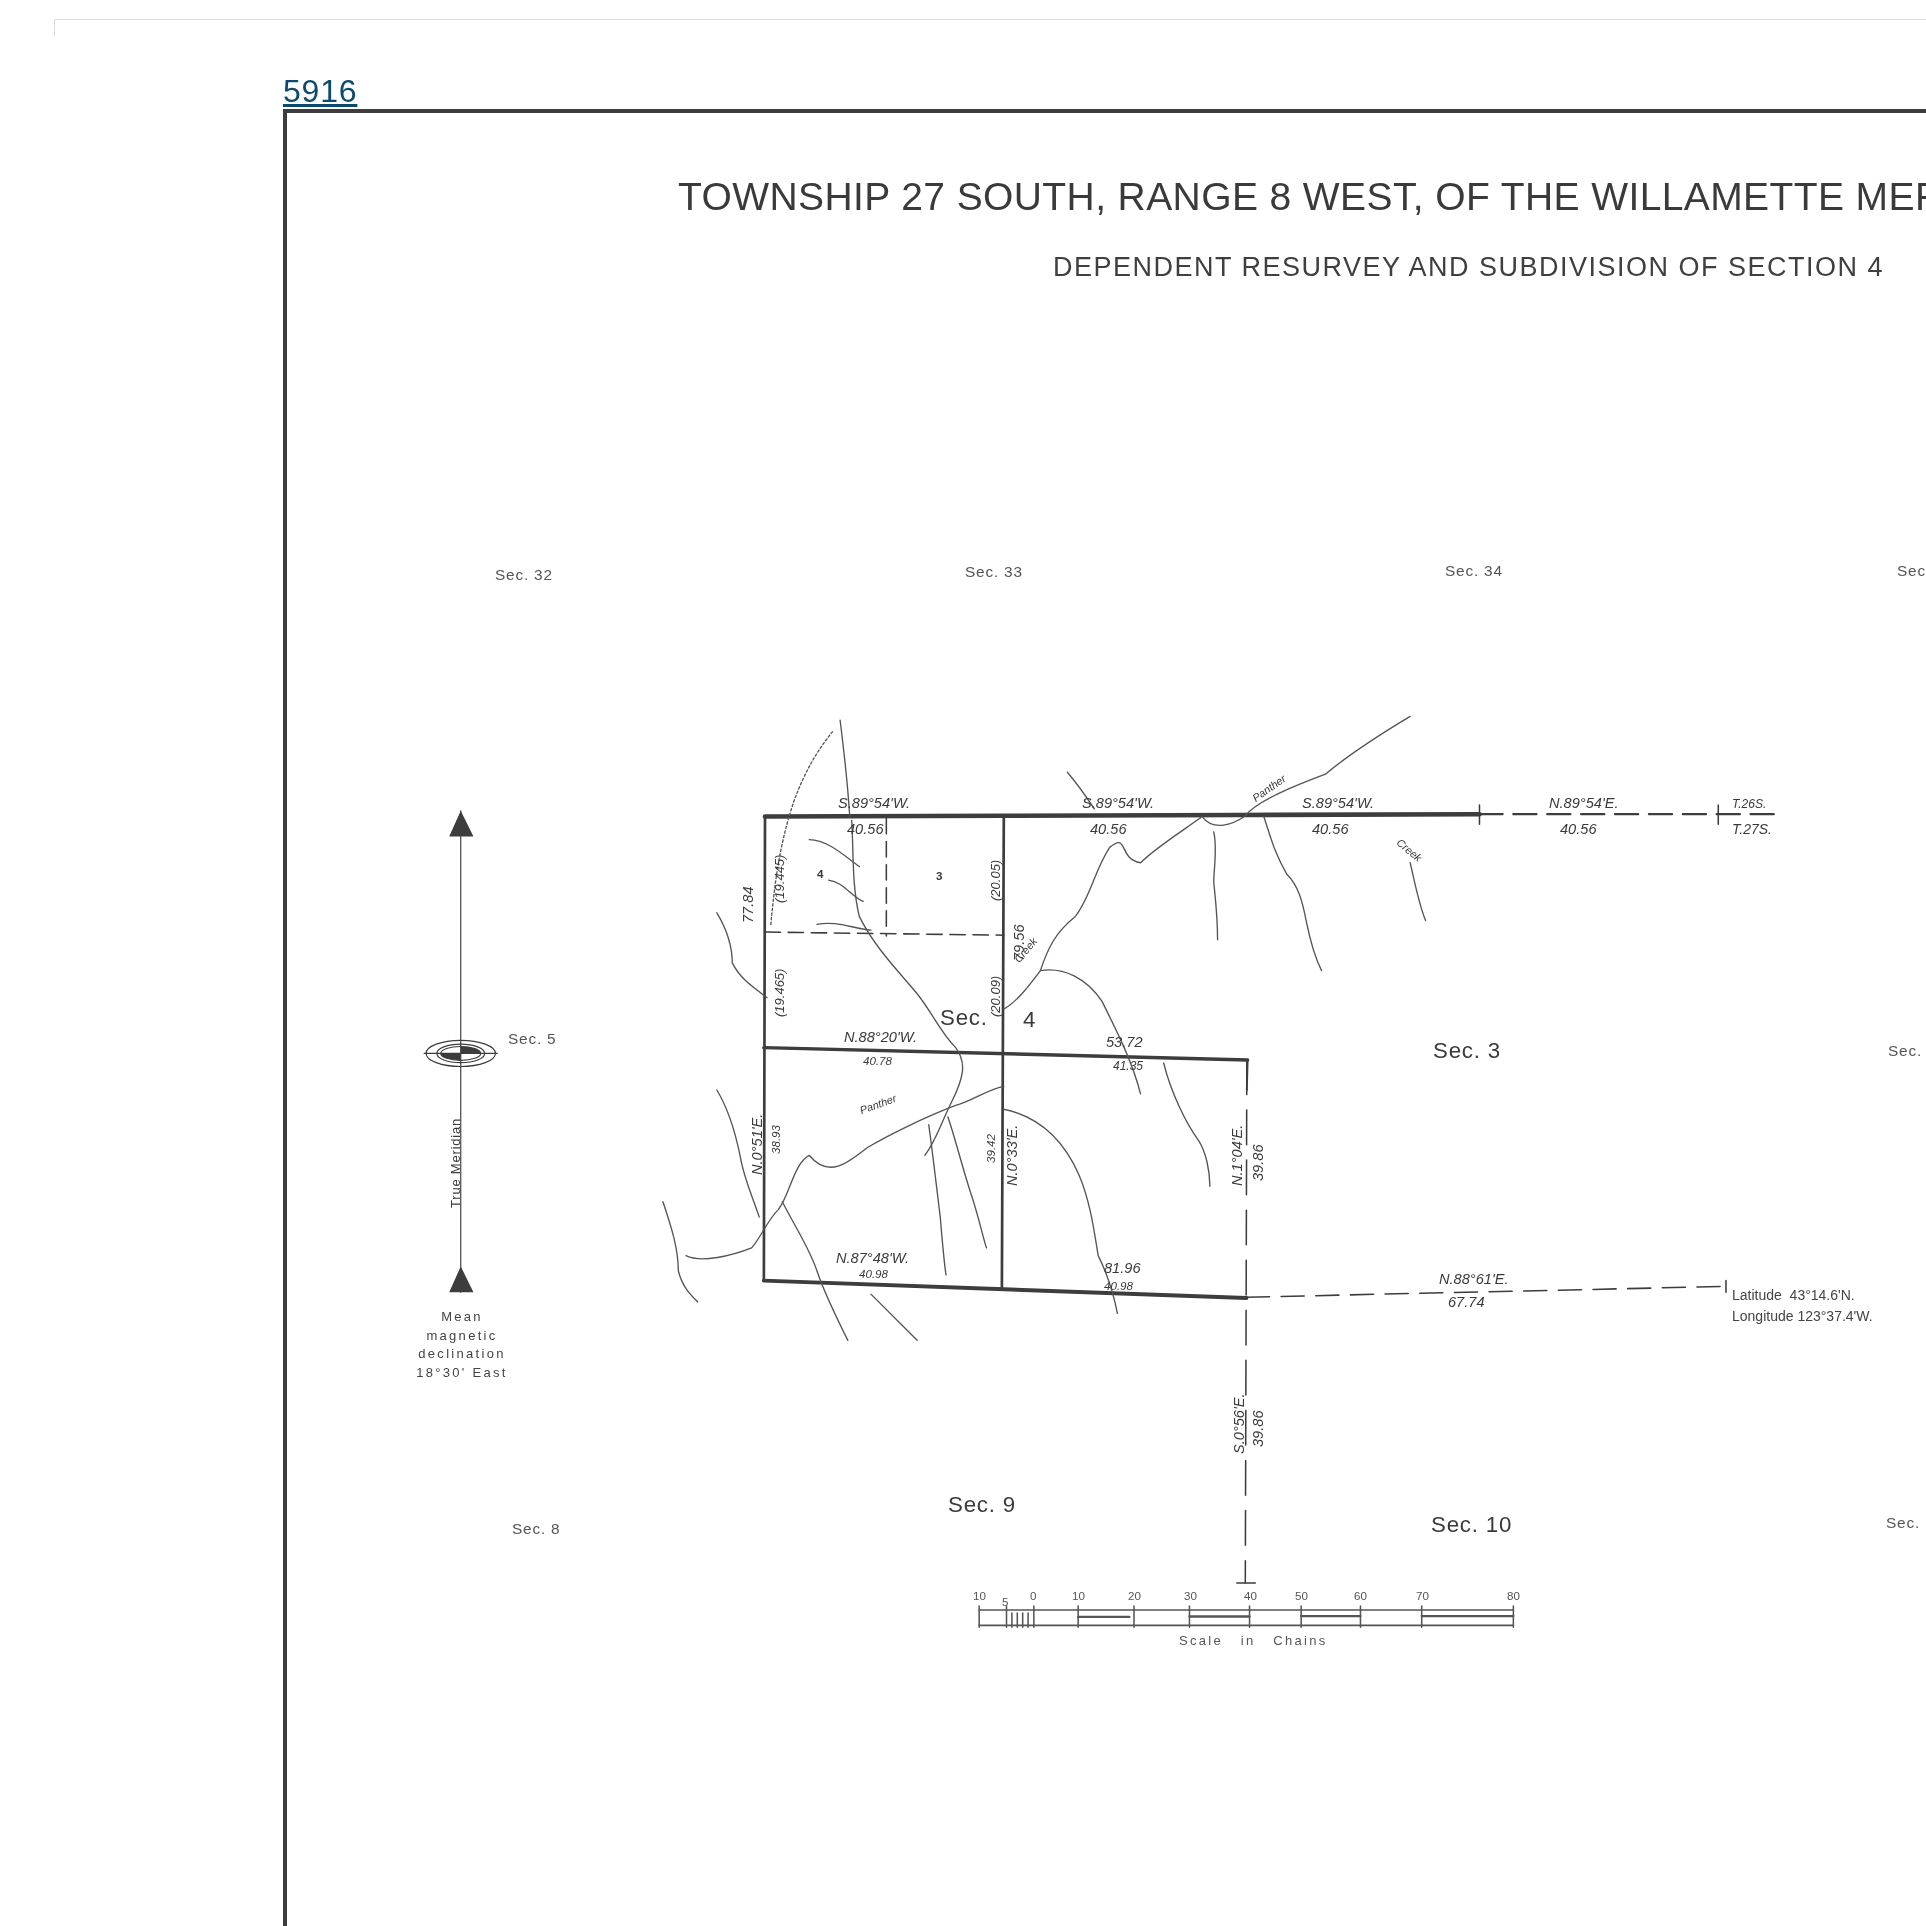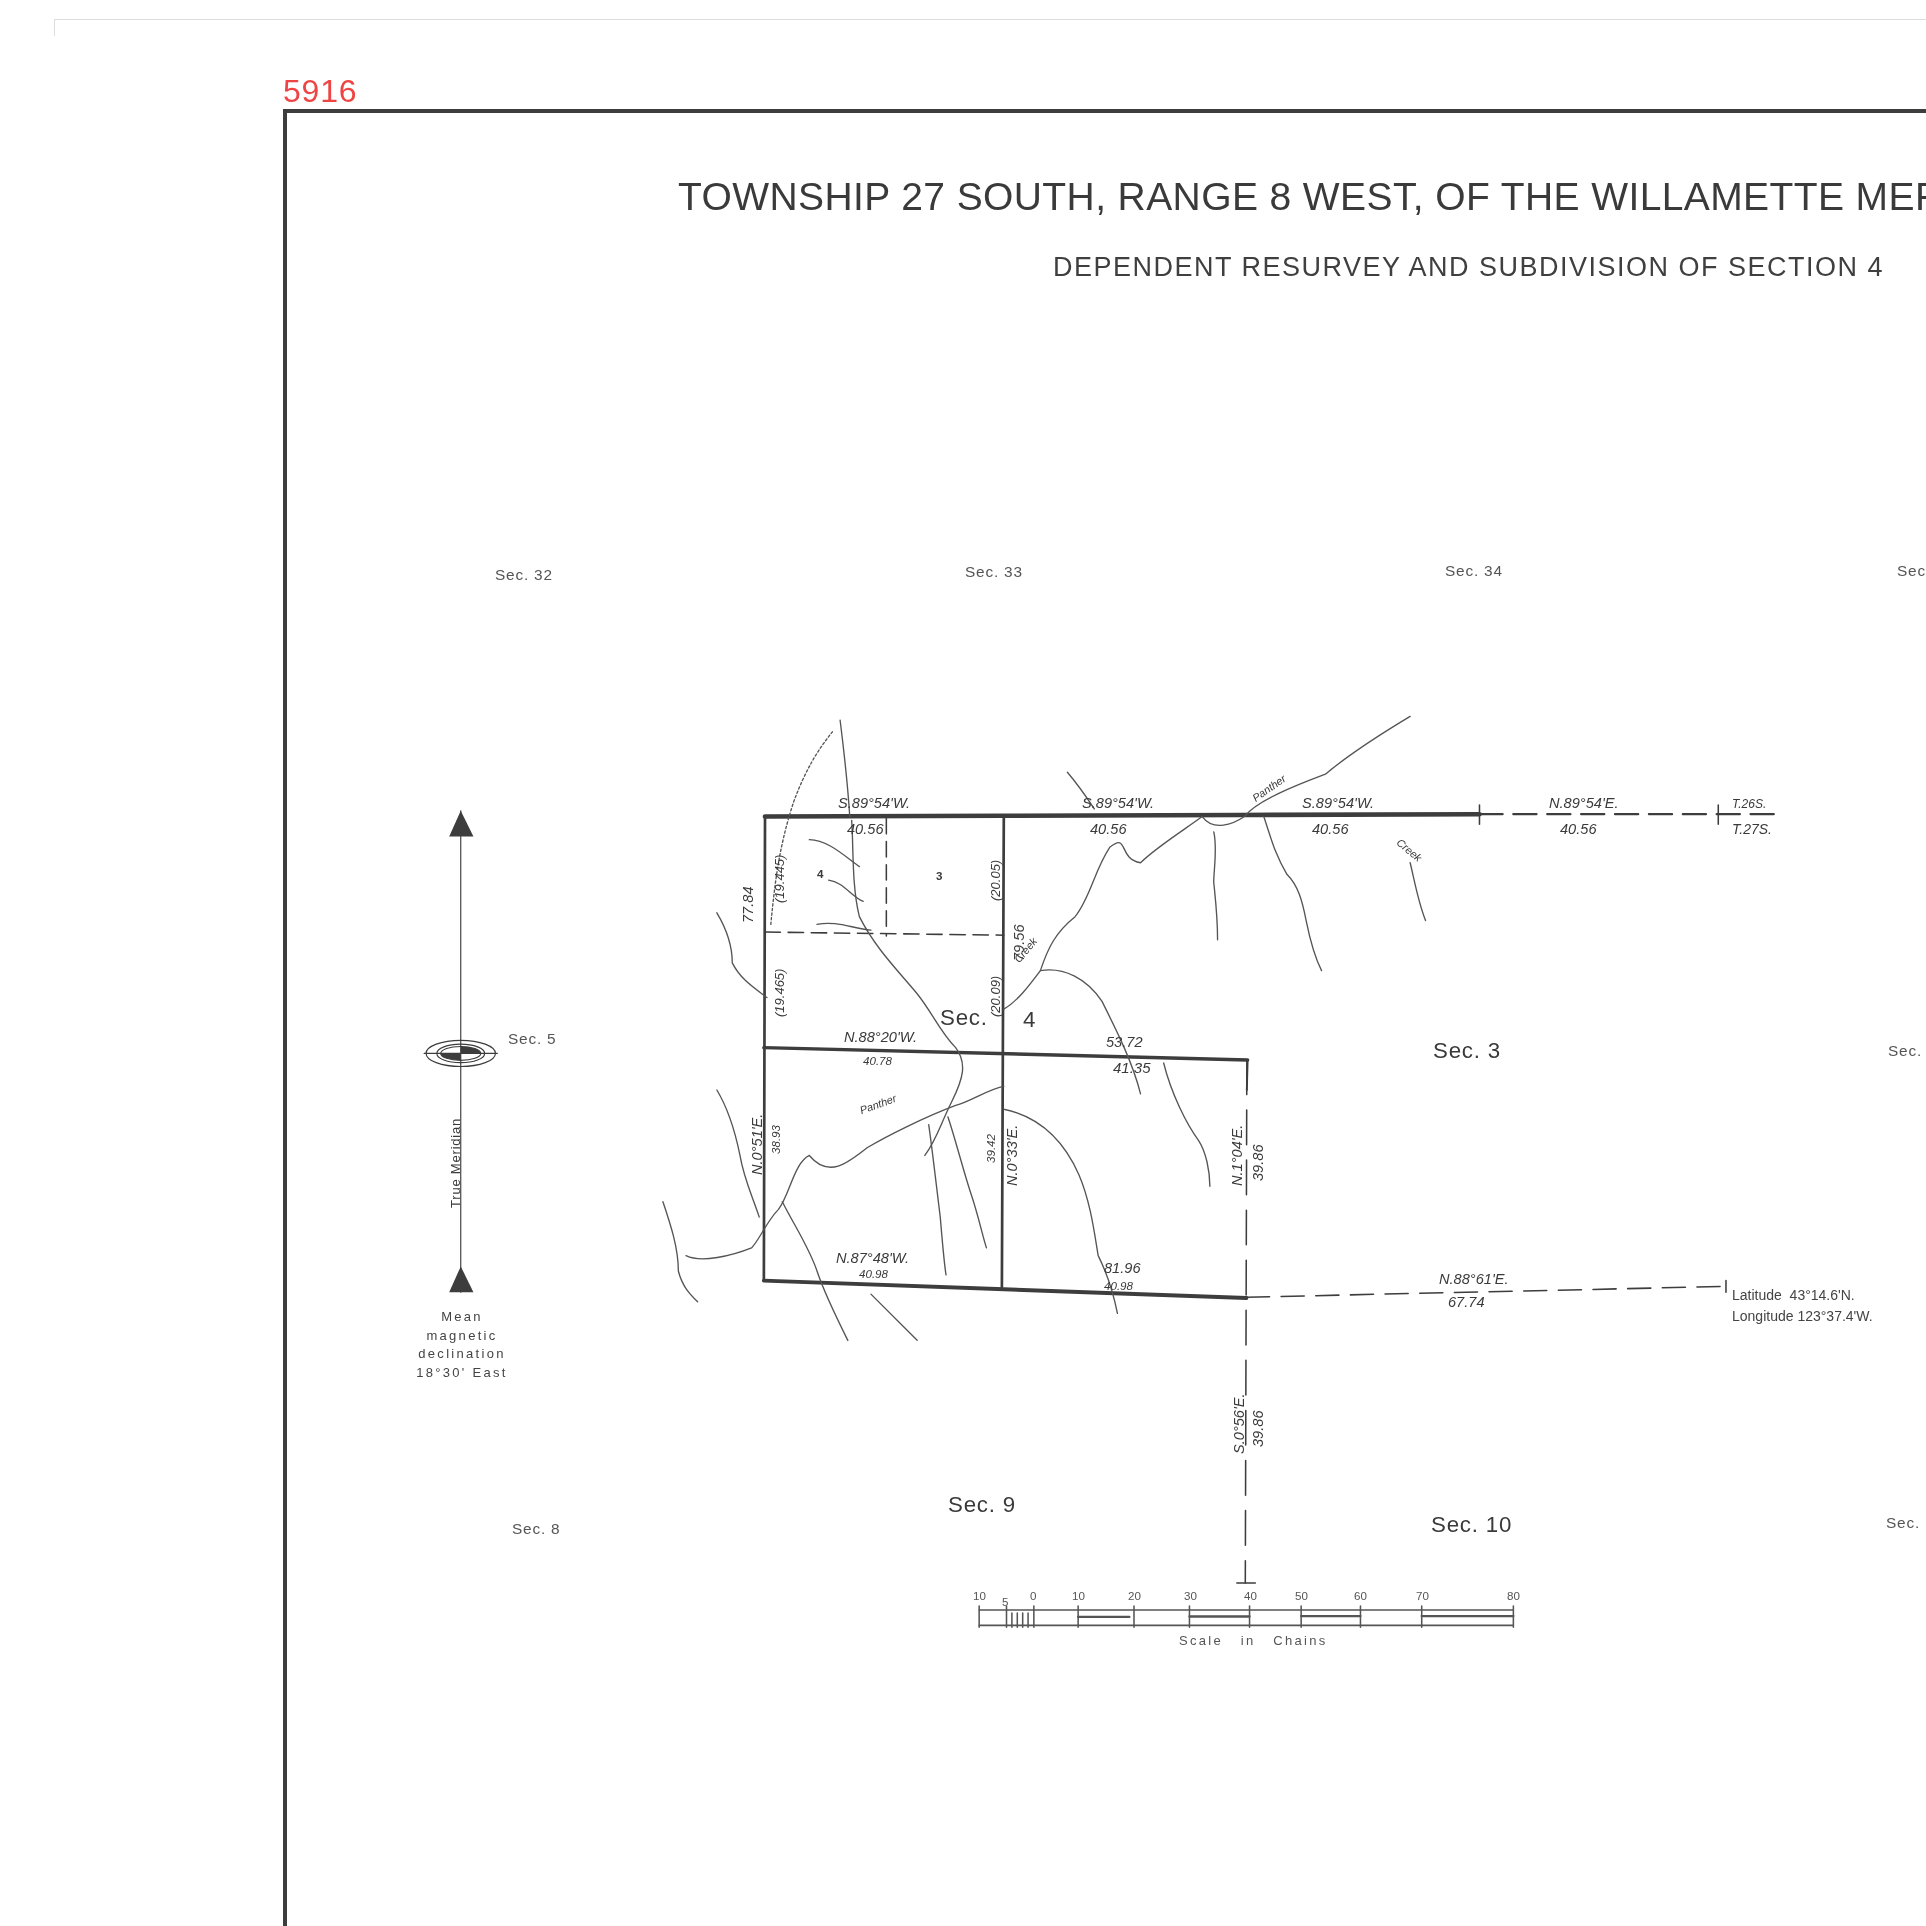--- a/index.html
+++ b/index.html
@@ -1,19 +1,19 @@
 <!DOCTYPE html>
 <html style="font-size:6.2px"><head>
 <meta charset="utf-8">
 <style>
   html, body { margin: 0; padding: 0; background: #ffffff; }
   body { width: 2937px; height: 2138px; position: relative; overflow: hidden; font-family: "Liberation Sans", sans-serif; color: #3a3a3a; }
   .abs { position: absolute; white-space: nowrap; }
   .frame { position: absolute; left: 283px; top: 109px; width: 2309px; height: 1924px; border: 4.6px solid #3d3d3d; box-sizing: border-box; }
-  .sheet-id { font-size: 32px; color: #ef4444; letter-spacing: 0.8px; }
+  .sheet-id { font-size: 32px; color: #0c4a6e; letter-spacing: 0.8px; text-decoration: underline; }
   .title { font-size: 39px; color: #3a3a3a; left: 0; width: 2937px; text-align: center; letter-spacing: 0.4px; }
   .subtitle { font-size: 27px; color: #3f3f3f; left: 0; width: 2937px; text-align: center; letter-spacing: 1.5px; }
   .sec-sm { font-size: 15.4px; color: #555; letter-spacing: 0.8px; }
   .sec-lg { font-size: 22.3px; color: #3a3a3a; letter-spacing: 0.8px; }
   .declination { font-size: 13px; letter-spacing: 2.3px; color: #444; text-align: center; line-height: 18.5px; }
   .scale-label { font-size: 13px; letter-spacing: 2.3px; color: #555; }
   .scale-tick { font-size: 11.6px; color: #555; }
   .latlon { font-size: 14px; color: #444; line-height: 21.6px; }
   svg.plat { position: absolute; left: 0; top: 0; }
   .edge { position: absolute; background: #ddd; }
@@ -143,21 +143,21 @@
 <div class="abs" style="left:740px; top:923px; font-size:14.6px; font-style:italic; transform:rotate(-90deg); transform-origin:left top;">77.84</div>
 <div class="abs" style="left:772px; top:903px; font-size:13px; font-style:italic; transform:rotate(-90deg); transform-origin:left top;">(19.445)</div>
 <div class="abs" style="left:772px; top:1017px; font-size:13px; font-style:italic; transform:rotate(-90deg); transform-origin:left top;">(19.465)</div>
 <div class="abs" style="left:988px; top:901px; font-size:13px; font-style:italic; transform:rotate(-90deg); transform-origin:left top;">(20.05)</div>
 <div class="abs" style="left:1011px; top:961px; font-size:14.6px; font-style:italic; transform:rotate(-90deg); transform-origin:left top;">79.56</div>
 <div class="abs" style="left:988px; top:1017px; font-size:13px; font-style:italic; transform:rotate(-90deg); transform-origin:left top;">(20.09)</div>
 
 <div class="abs" style="left:844px; top:1029px; font-size:14.6px; font-style:italic;">N.88°20'W.</div>
 <div class="abs" style="left:863px; top:1054px; font-size:11.6px; font-style:italic;">40.78</div>
 <div class="abs" style="left:1106px; top:1034px; font-size:14.6px; font-style:italic;">53.72</div>
-<div class="abs" style="left:1113px; top:1059px; font-size:15px; font-style:italic;">41.35</div>
+<div class="abs" style="left:1113px; top:1059px; font-size:12px; font-style:italic;">41.35</div>
 
 <div class="abs" style="left:749px; top:1175px; font-size:14.6px; font-style:italic; transform:rotate(-90deg); transform-origin:left top;">N.0°51'E.</div>
 <div class="abs" style="left:769px; top:1154px; font-size:11.6px; font-style:italic; transform:rotate(-90deg); transform-origin:left top;">38.93</div>
 <div class="abs" style="left:984px; top:1163px; font-size:11.6px; font-style:italic; transform:rotate(-90deg); transform-origin:left top;">39.42</div>
 <div class="abs" style="left:1004px; top:1186px; font-size:14.6px; font-style:italic; transform:rotate(-90deg); transform-origin:left top;">N.0°33'E.</div>
 <div class="abs" style="left:1229px; top:1186px; font-size:14.6px; font-style:italic; transform:rotate(-90deg); transform-origin:left top;">N.1°04'E.</div>
 <div class="abs" style="left:1250px; top:1181px; font-size:14.6px; font-style:italic; transform:rotate(-90deg); transform-origin:left top;">39.86</div>
 
 <div class="abs" style="left:836px; top:1250px; font-size:14.6px; font-style:italic;">N.87°48'W.</div>
 <div class="abs" style="left:859px; top:1267px; font-size:11.6px; font-style:italic;">40.98</div>

